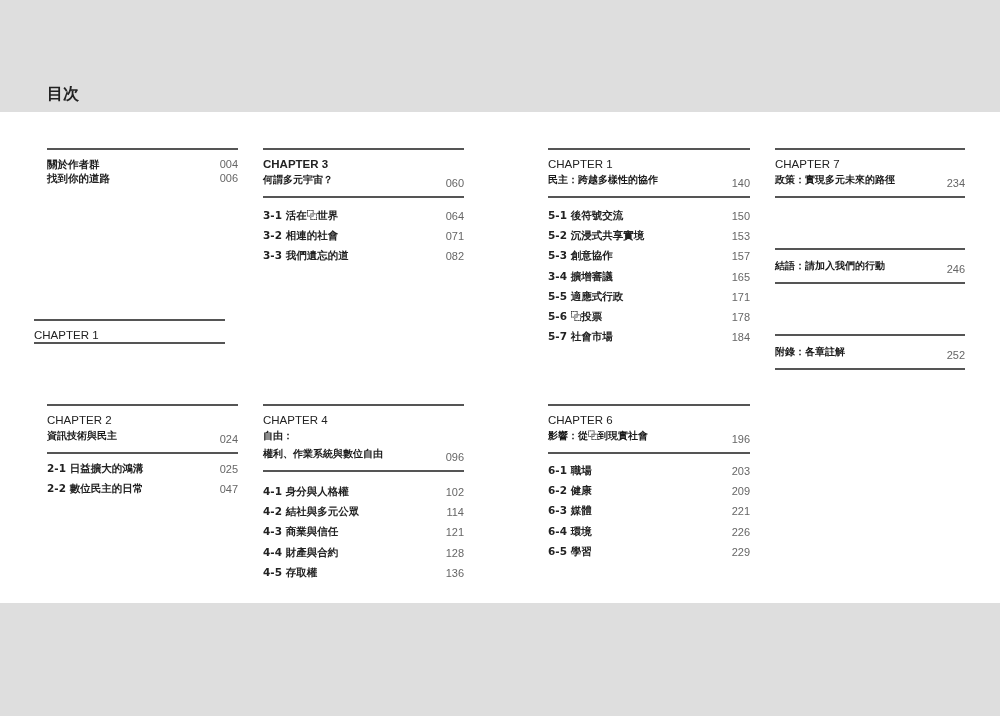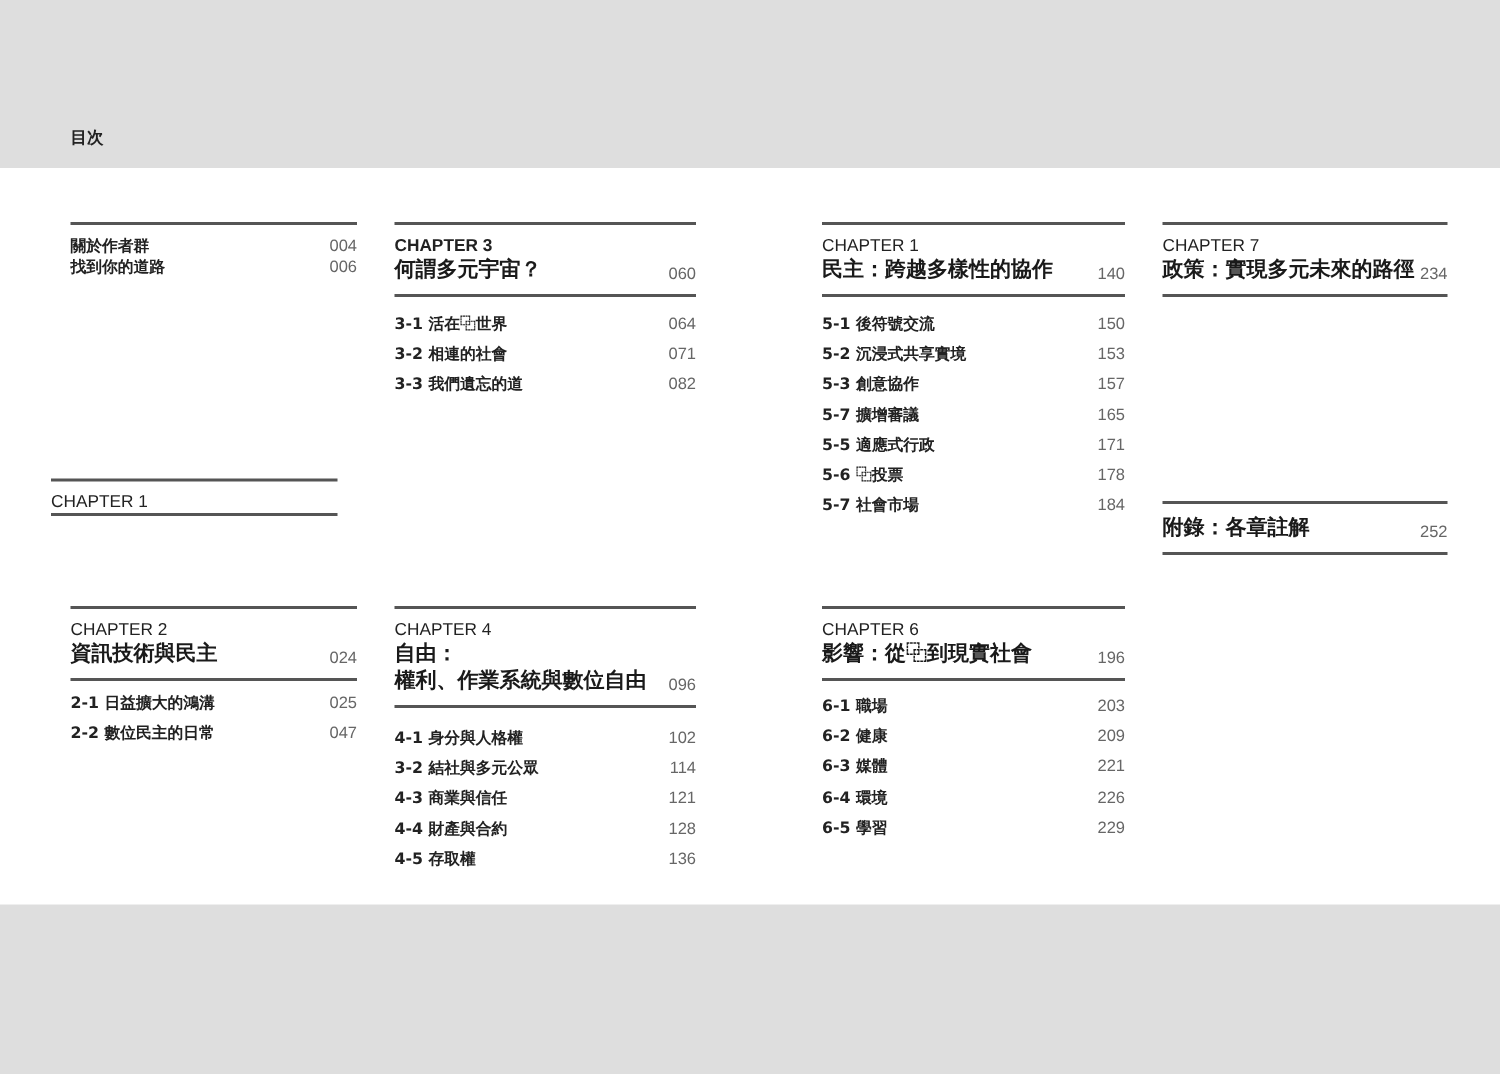--- a/index.html
+++ b/index.html
@@ -1,25 +1,25 @@
 <!DOCTYPE html>
 <html><head>
 <meta charset="utf-8">
 <style>
   * { box-sizing: border-box; margin: 0; padding: 0; }
   html, body { width: 1000px; height: 716px; overflow: hidden; }
   body { background: #dedede; font-family: "DejaVu Sans", sans-serif; color: #222; position: relative; }
   .header { position: absolute; left: 0; top: 0; width: 1000px; height: 112px; background: #dedede; }
-  .title { position: absolute; left: 47px; top: 84px; font-size: 11px; font-weight: bold; color: #222; }
+  .title { position: absolute; left: 47px; top: 84px; font-size: 16px; font-weight: bold; color: #222; }
   .paper { position: absolute; left: 0; top: 112px; width: 1000px; height: 491px; background: #fff; }
   .block { position: absolute; }
   .rule { height: 2px; background: #555; width: 100%; }
   .row { display: flex; justify-content: space-between; align-items: flex-end; }
   .chap { font-family: "Liberation Sans", sans-serif; font-size: 11.5px; color: #222; line-height: 14px; }
-  .head { font-size: 14px; font-weight: bold; line-height: 18px; color: #1a1a1a; }
+  .head { font-size: 10px; font-weight: bold; line-height: 18px; color: #1a1a1a; }
   .pg { font-family: "Liberation Sans", sans-serif; font-size: 11px; color: #666; }
   .sub { font-size: 10.5px; font-weight: bold; color: #222; }
   .subrow { display: flex; justify-content: space-between; height: 20.2px; align-items: center; }
   .plain { font-size: 10.5px; font-weight: bold; line-height: 14px; }
 </style>
 </head>
 <body>
 
 <div class="header">
   <div class="title">目次</div>
@@ -98,21 +98,21 @@
       <span class="head">權利、作業系統與數位自由</span>
       <span class="pg">096</span>
     </div>
     <div class="rule"></div>
     <div style="margin-top:10px;">
       <div class="subrow">
           <span class="sub">4-1 身分與人格權</span>
           <span class="pg">102</span>
         </div>
       <div class="subrow">
-          <span class="sub">3-2 結社與多元公眾</span>
+          <span class="sub">4-2 結社與多元公眾</span>
           <span class="pg">114</span>
         </div>
       <div class="subrow">
           <span class="sub">4-3 商業與信任</span>
           <span class="pg">121</span>
         </div>
       <div class="subrow">
           <span class="sub">4-4 財產與合約</span>
           <span class="pg">128</span>
         </div>
@@ -138,21 +138,21 @@
         </div>
       <div class="subrow">
           <span class="sub">5-2 沉浸式共享實境</span>
           <span class="pg">153</span>
         </div>
       <div class="subrow">
           <span class="sub">5-3 創意協作</span>
           <span class="pg">157</span>
         </div>
       <div class="subrow">
-          <span class="sub">5-7 擴增審議</span>
+          <span class="sub">3-4 擴增審議</span>
           <span class="pg">165</span>
         </div>
       <div class="subrow">
           <span class="sub">5-5 適應式行政</span>
           <span class="pg">171</span>
         </div>
       <div class="subrow">
           <span class="sub">5-6 ⿻投票</span>
           <span class="pg">178</span>
         </div>
@@ -198,20 +198,28 @@
   <div class="block" style="left:775px; top:36px; width:190px;">
     <div class="rule"></div>
     <div style="margin-top:7px;" class="chap">CHAPTER 7</div>
     <div class="row" style="margin-bottom:7px;">
       <span class="head">政策：實現多元未來的路徑</span>
       <span class="pg">234</span>
     </div>
     <div class="rule"></div>
   </div>
 
+  <div class="block" style="left:775px; top:136px; width:190px;">
+    <div class="rule"></div>
+    <div class="row" style="margin-top:7px; margin-bottom:7px;">
+      <span class="head">結語：請加入我們的行動</span>
+      <span class="pg">246</span>
+    </div>
+    <div class="rule"></div>
+  </div>
 
   <div class="block" style="left:775px; top:222px; width:190px;">
     <div class="rule"></div>
     <div class="row" style="margin-top:7px; margin-bottom:7px;">
       <span class="head">附錄：各章註解</span>
       <span class="pg">252</span>
     </div>
     <div class="rule"></div>
   </div>
 

